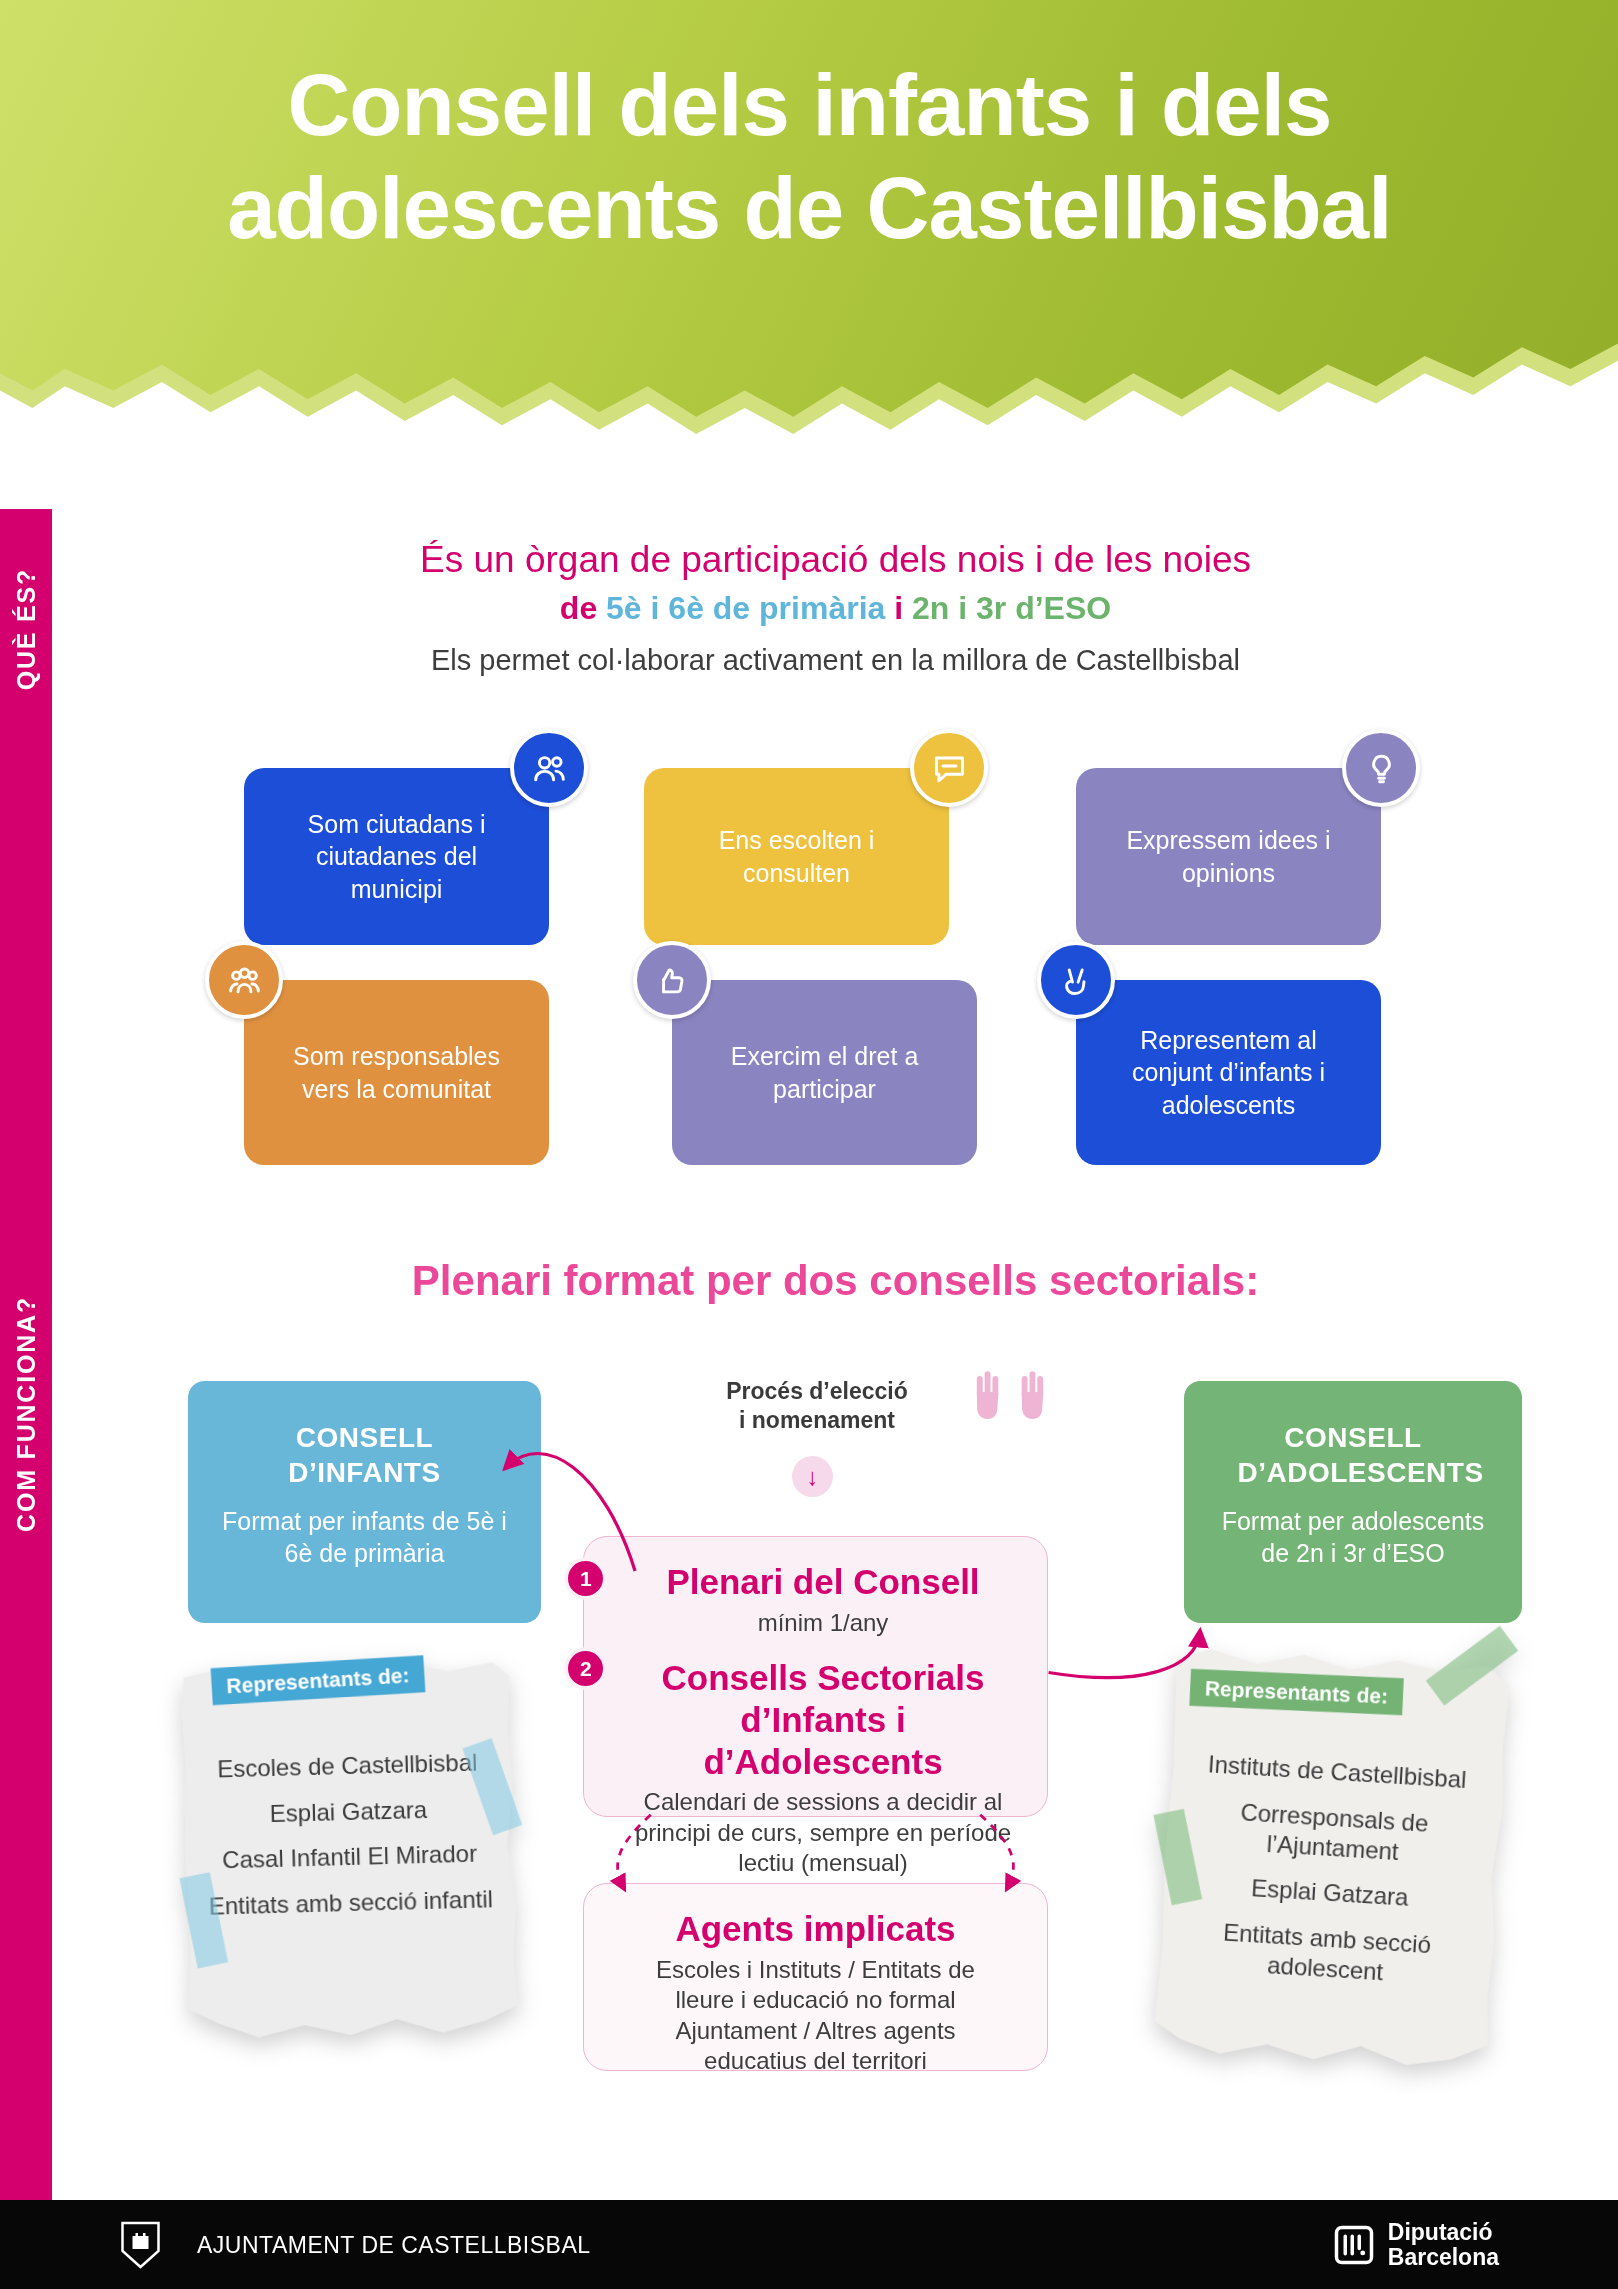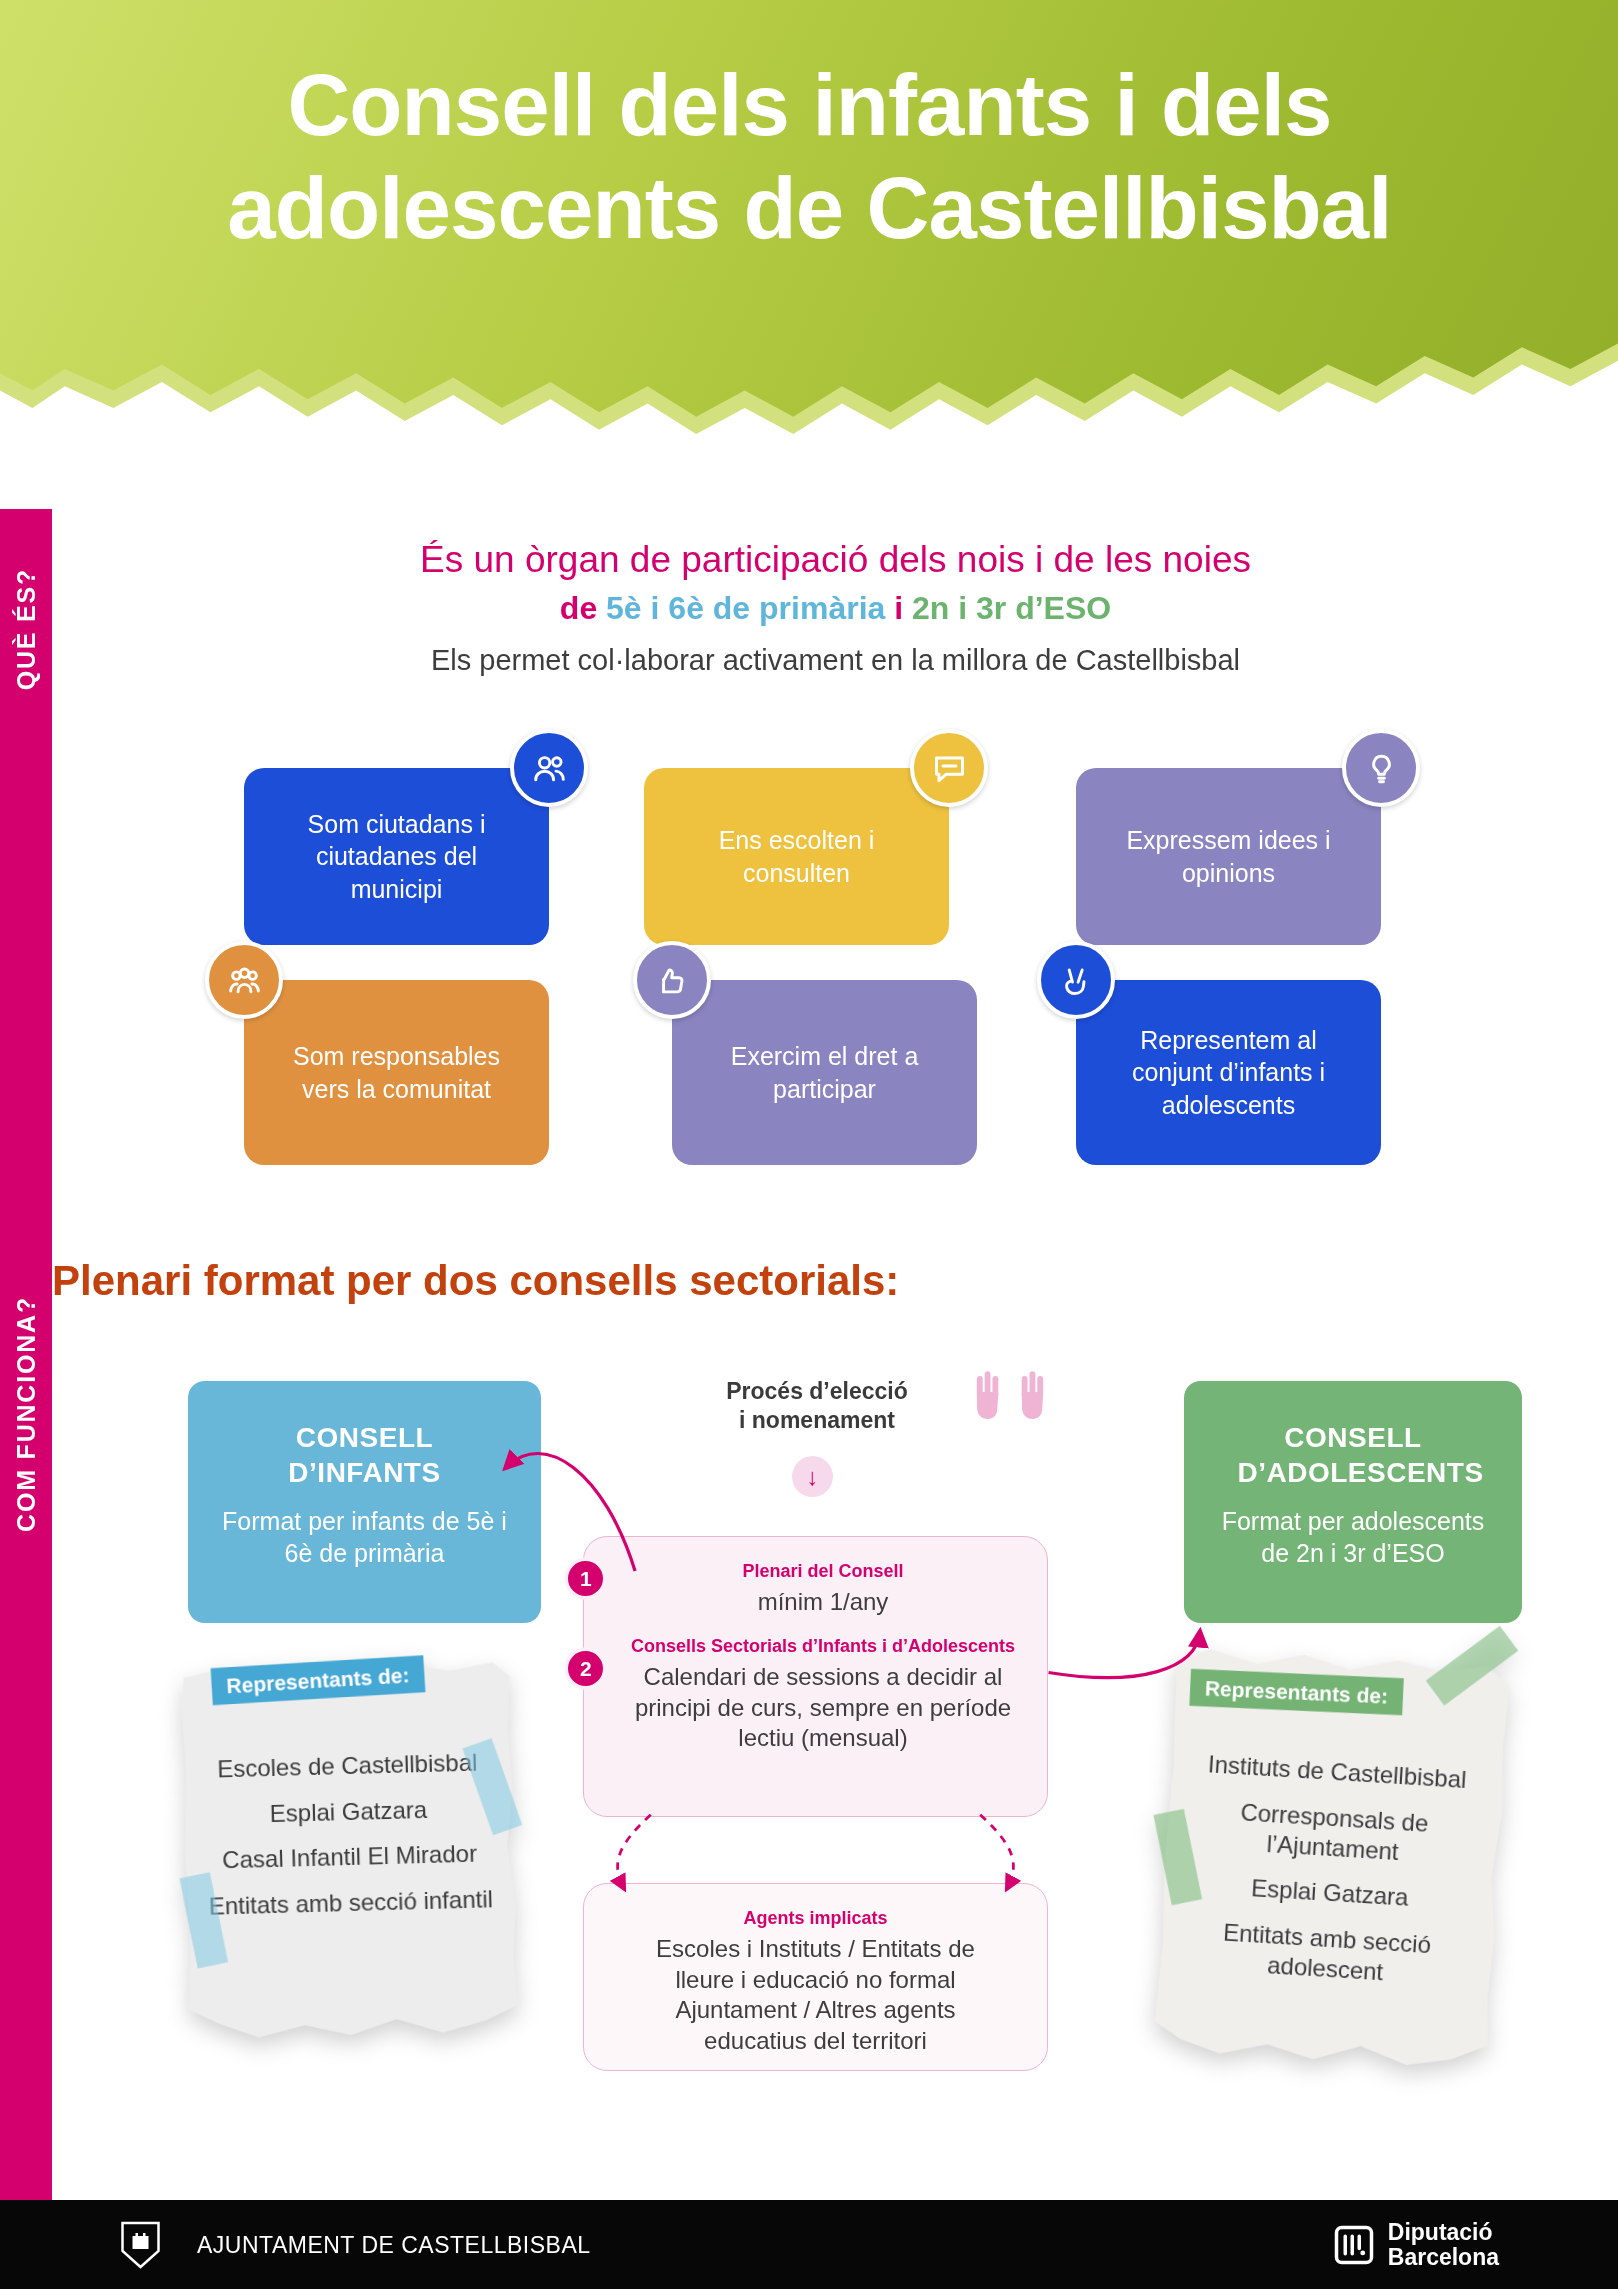--- a/index.html
+++ b/index.html
@@ -42,22 +42,22 @@
     box-shadow:0 1.8px 5.5px rgba(0,0,0,.18);}
   .tr{top:-39px;right:-39px;} .tl{top:-39px;left:-39px;}
   .card1{left:244px;top:768px;width:305px;height:177px;}
   .card2{left:644px;top:768px;width:305px;height:177px;}
   .card3{left:1076px;top:768px;width:305px;height:177px;}
   .card4{left:244px;top:980px;width:305px;height:185px;}
   .card5{left:672px;top:980px;width:305px;height:185px;}
   .card6{left:1076px;top:980px;width:305px;height:185px;}
 
   
-  .heading2{position:absolute;left:52px;right:0;top:1257px;text-align:left;
-    color:#c2410c;font-size:42px;font-weight:600;}
+  .heading2{position:absolute;left:52px;right:0;top:1257px;text-align:center;
+    color:#ec4899;font-size:42px;font-weight:600;}
   .consell{position:absolute;border-radius:16.6px;color:#fff;text-align:center;
     padding:39px 26px;box-sizing:border-box;margin-left:40px;}
   .consell-blue{left:148px;top:1381px;width:353px;height:242px;background:#69b7d8;}
   .consell-green{left:1144px;top:1381px;width:338px;height:242px;background:#74b476;}
   .consell-title{font-weight:bold;font-size:28px;letter-spacing:0.5px;max-width:231px;margin:0 auto;line-height:1.25;}
   .consell-desc{font-size:25px;line-height:1.3;margin-top:14.8px;}
 
   .proces{position:absolute;left:674px;top:1377px;width:286px;text-align:center;
     color:#3a3a3a;font-size:23px;font-weight:bold;line-height:1.28;}
   .hands{position:absolute;right:-89px;top:-7.4px;}
@@ -66,21 +66,21 @@
     font-size:24px;font-weight:bold;}
 
   .panel{position:absolute;background:#fbf0f6;border:1.8px solid #eeb4d2;border-radius:24px;
     box-sizing:border-box;text-align:center;}
   .plenari-panel{left:583px;top:1536px;width:465px;height:281px;padding:24px 26px 16.6px 41px;}
   .agents-panel{left:583px;top:1883px;width:465px;height:188px;padding:24px 44px;background:#fdf7fa;}
   .num{position:absolute;width:35px;height:35px;border-radius:50%;background:#d4006e;color:#fff;
     font-weight:bold;font-size:21px;display:flex;align-items:center;justify-content:center;
     box-shadow:0 0 0 3.7px #fbf0f6;}
   .num1{left:-15.7px;top:24px;} .num2{left:-15.7px;top:114px;}
-  .p-title{color:#d4006e;font-weight:bold;font-size:18px;line-height:1.2;}
+  .p-title{color:#d4006e;font-weight:bold;font-size:35px;line-height:1.2;}
   .p-desc{color:#3d3d3d;font-size:24px;line-height:1.27;margin-top:4.6px;}
   .p-item1{margin-bottom:18.5px;}
 
   
   .note-wrap{position:absolute;filter:drop-shadow(0 9.2px 11px rgba(0,0,0,.18));}
   .note-left-wrap{left:185px;top:1666px;width:329px;height:369px;transform:rotate(-1.5deg);}
   .note-right-wrap{left:1165px;top:1657px;width:334px;height:403px;transform:rotate(3.5deg);}
   .note{width:100%;height:100%;background:#ededed;}
   .note-left-clip{clip-path:polygon(1% 2%,12% 0%,26% 2%,40% 0%,54% 2%,68% 0%,82% 2%,95% 0%,100% 4%,99% 18%,100% 34%,98% 50%,100% 66%,99% 80%,100% 93%,90% 97%,77% 100%,63% 96%,49% 100%,35% 97%,21% 100%,9% 96%,0% 92%,1% 72%,0% 50%,1% 28%,0% 10%);}
   .note-right-clip{background:#f0efec;clip-path:polygon(0% 3%,10% 0%,24% 3%,38% 0%,52% 3%,66% 0%,80% 2%,93% 0%,100% 5%,99% 20%,100% 36%,98% 52%,100% 68%,99% 82%,100% 94%,89% 98%,76% 100%,62% 96%,48% 100%,34% 97%,20% 100%,8% 97%,0% 93%,1% 74%,0% 52%,1% 30%);}

